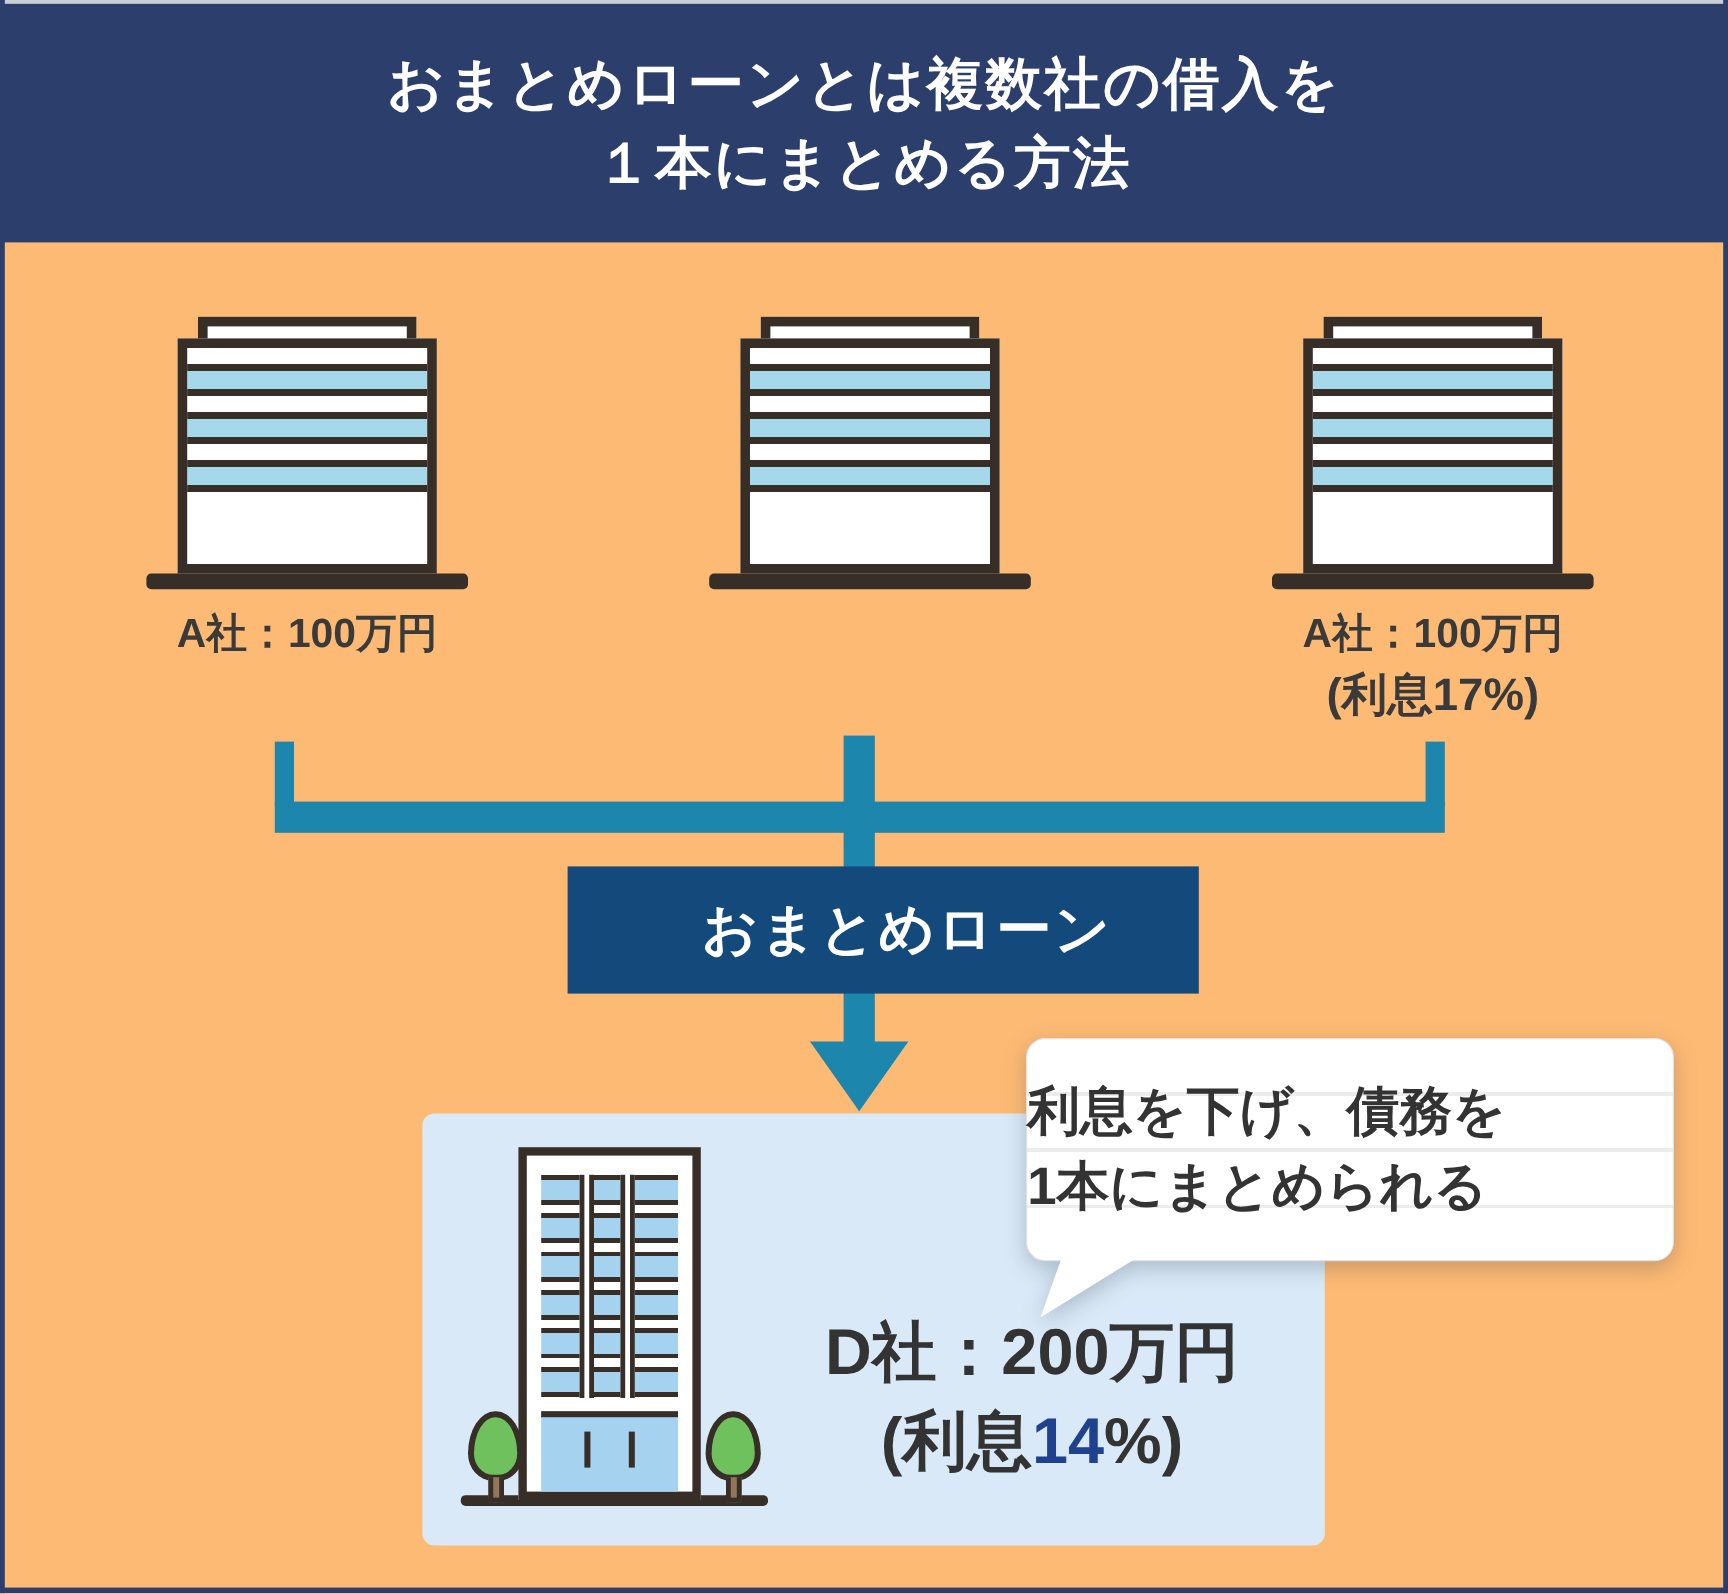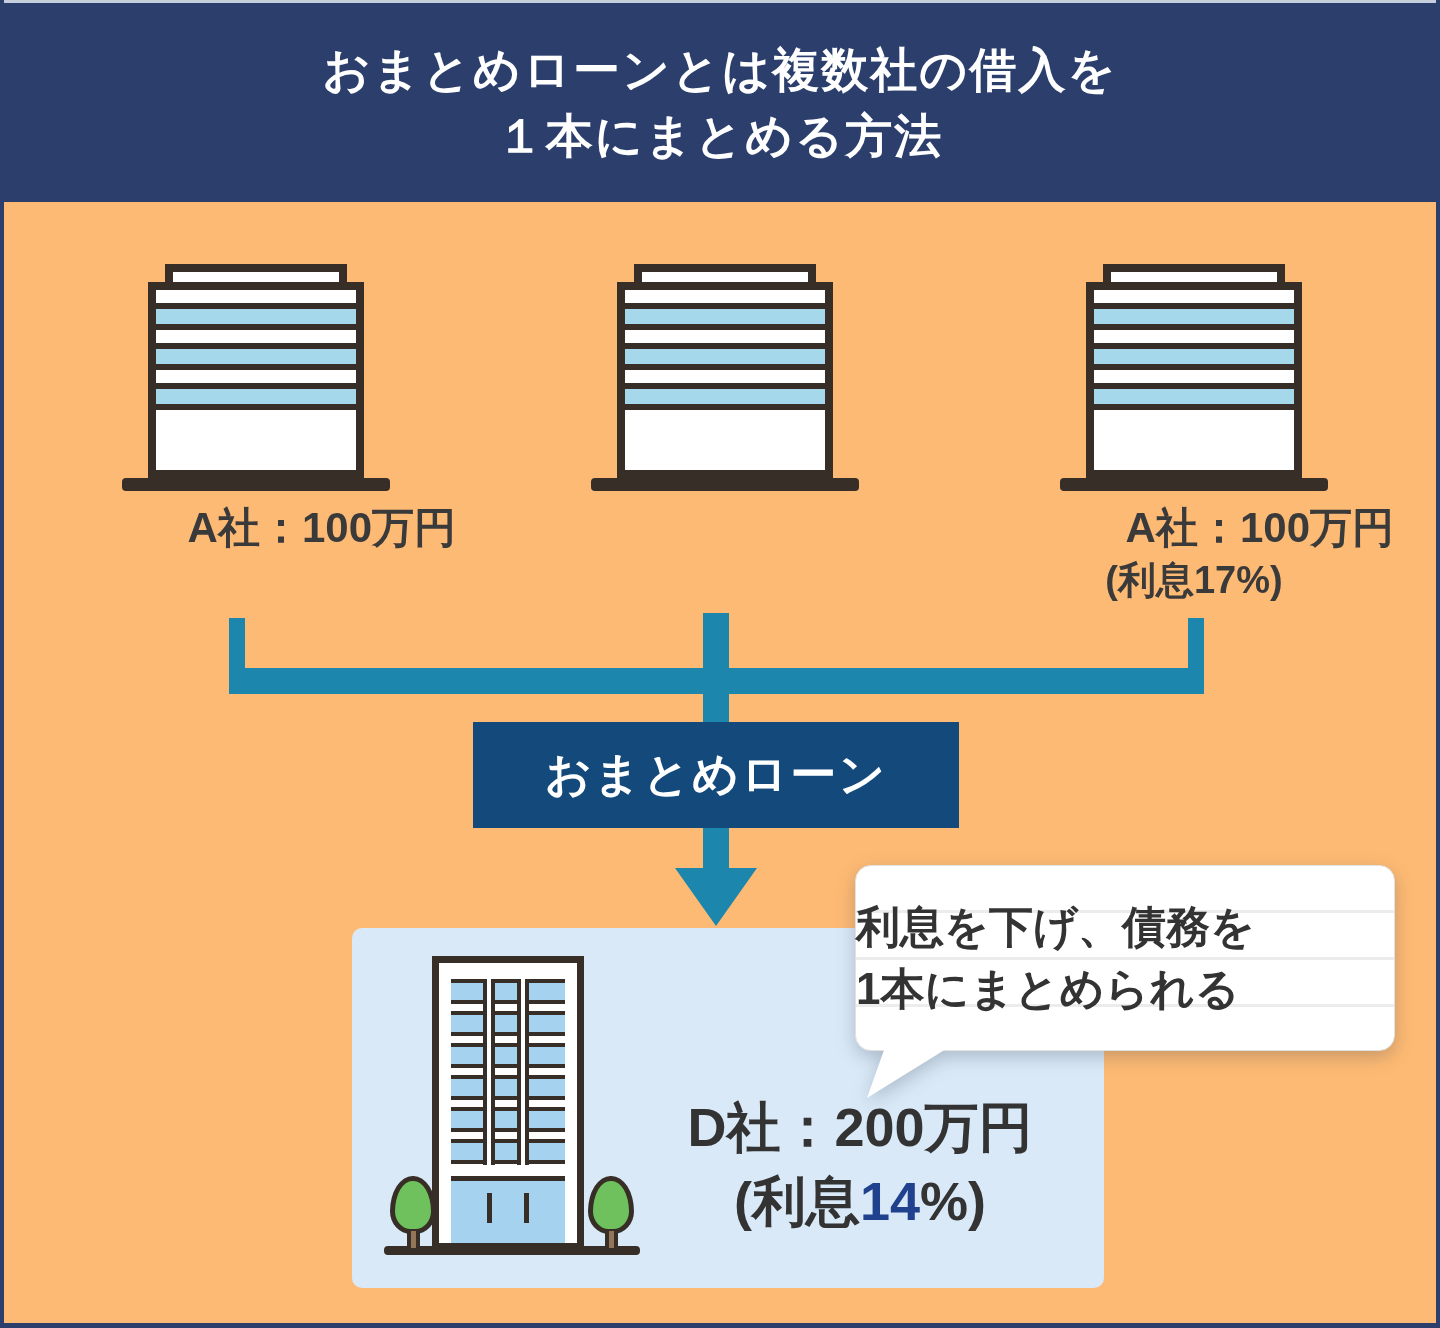--- a/index.html
+++ b/index.html
@@ -28,37 +28,37 @@
     background-image:linear-gradient(180deg,
       #ffffff 0 13px,#362e27 13px 19px,#a5d8eb 19px 34px,#362e27 34px 40px,
       #ffffff 40px 53px,#362e27 53px 59px,#a5d8eb 59px 74px,#362e27 74px 80px,
       #ffffff 80px 93px,#362e27 93px 99px,#a5d8eb 99px 114px,#362e27 114px 120px,
       #ffffff 120px 100%);
     background-origin:content-box;
   }
   .bldg-ground{width:268px;height:13px;margin:0 auto;margin-left:-26px;background:#362e27;border-radius:4px;}
 
   .lender-label{position:absolute;top:502px;width:400px;text-align:center;font-weight:700;color:#3a3a3a;}
-  .lender-label .l1{font-size:42px;line-height:52px;text-align:right;}
+  .lender-label .l1{font-size:34px;line-height:52px;}
   .lender-label .l2{font-size:38px;line-height:52px;}
 
   
   .teal{background:#1c86ac;position:absolute;}
   .stub-left{left:229px;top:618px;width:16px;height:54px;}
   .stub-right{left:1188px;top:618px;width:16px;height:54px;}
   .bar{left:229px;top:668px;width:975px;height:26px;}
   .stem-upper{left:703px;top:613px;width:26px;height:112px;}
   .stem-lower{left:703px;top:826px;width:26px;height:46px;}
   .arrow-head{
     position:absolute;left:675px;top:868px;width:0;height:0;
     border-left:41px solid transparent;border-right:41px solid transparent;border-top:58px solid #1c86ac;
   }
   .conso-box{
     position:absolute;left:473px;top:722px;width:486px;height:106px;background:#14497c;
-    display:flex;align-items:center;justify-content:center;z-index:5;
+    display:flex;align-items:center;justify-content:center;z-index:5;padding-left:40px;
   }
   .conso-box span{color:#fff;font-size:46px;font-weight:700;letter-spacing:2px;}
 
   
   .panel{position:absolute;left:352px;top:928px;width:752px;height:360px;background:#d9e9f7;border-radius:10px;}
 
   
   .tower{position:absolute;left:432px;top:956px;width:152px;height:294px;background:#fff;border:7px solid #362e27;box-sizing:border-box;z-index:2;}
   .tw-windows{
     position:absolute;left:12px;right:12px;top:16px;height:186px;

